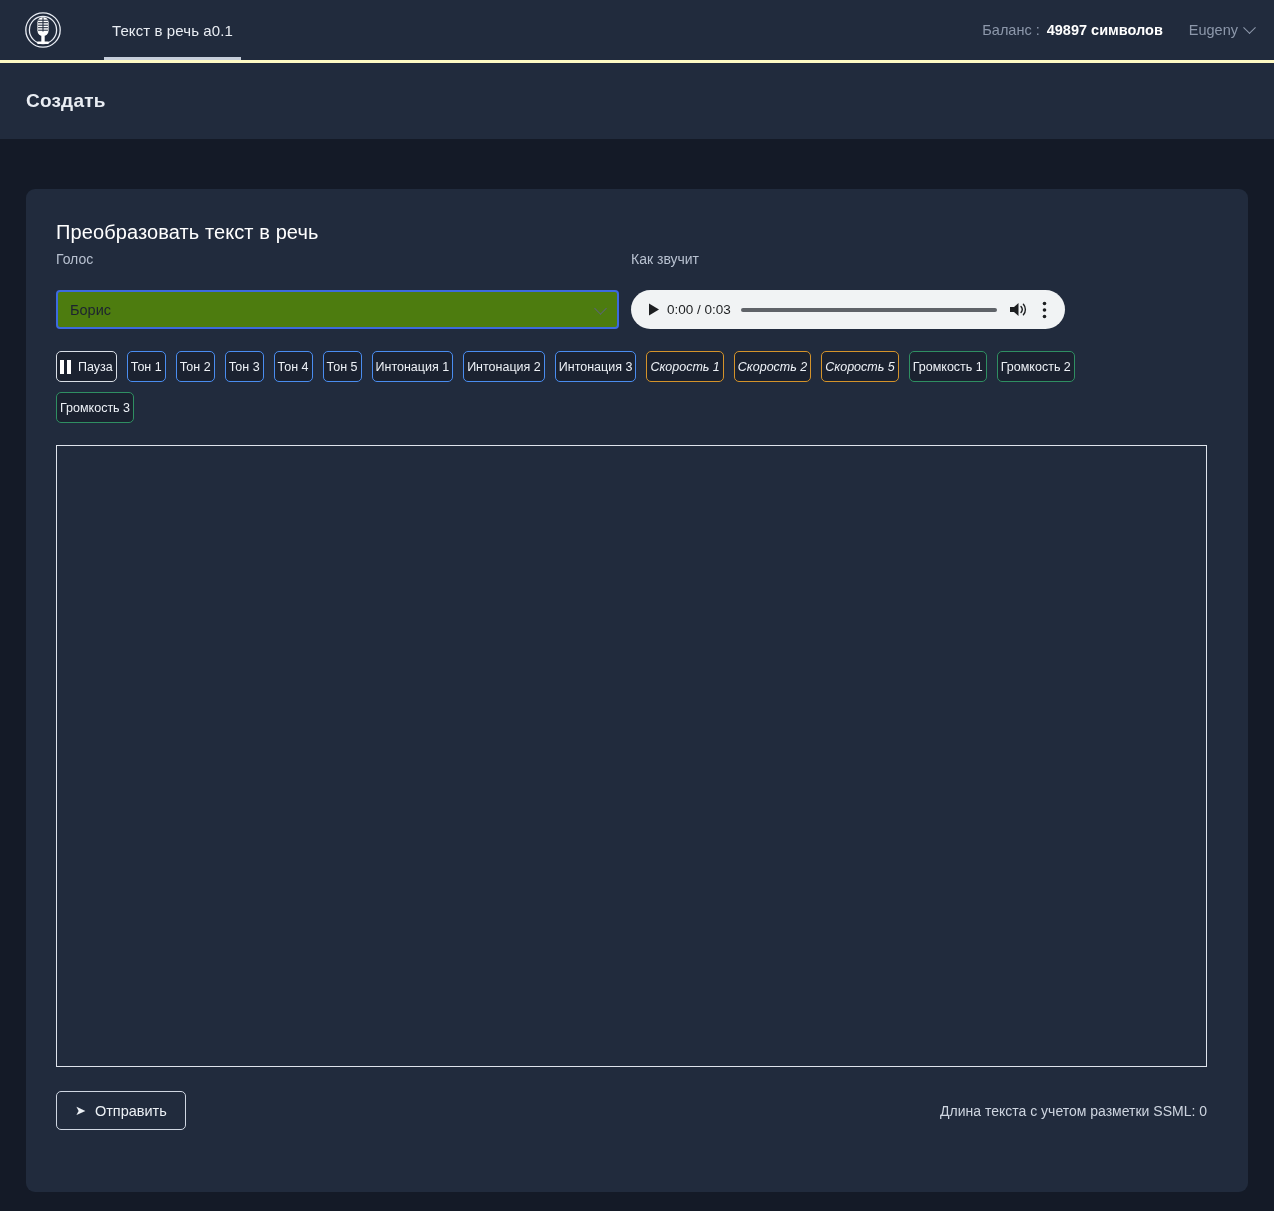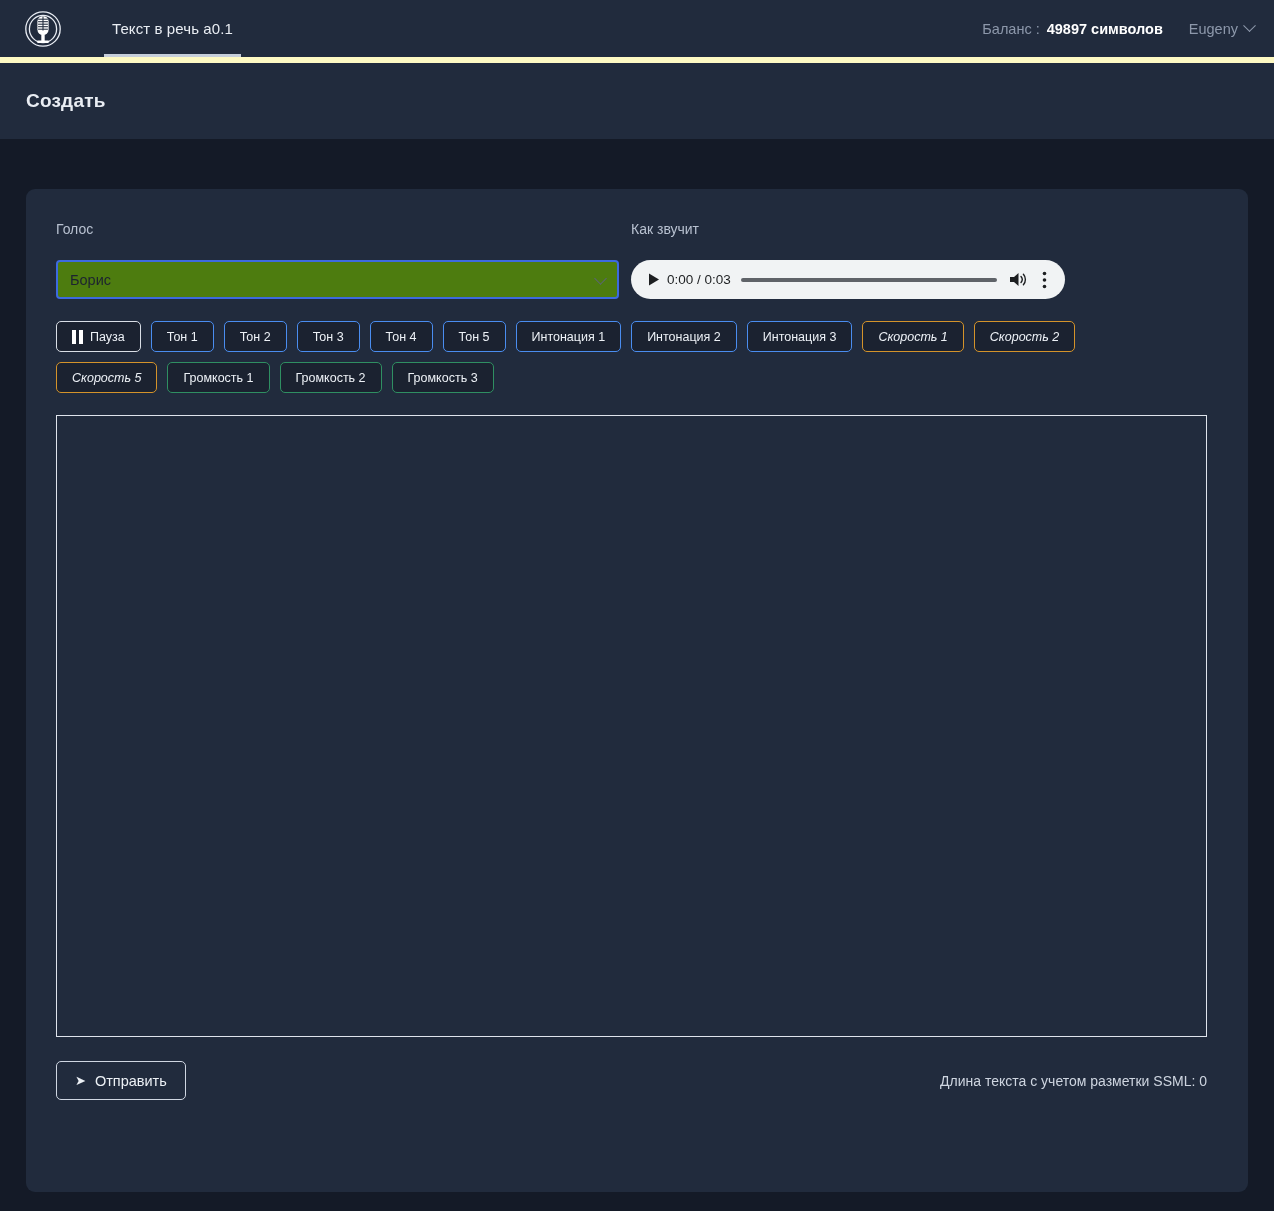--- a/index.html
+++ b/index.html
@@ -10,21 +10,21 @@
     background: #141a27;
     font-family: "Liberation Sans", sans-serif;
     color: #e9edf3;
     overflow: hidden;
   }
 
   
   .navbar {
     height: 63px;
     background: #212b3d;
-    border-bottom: 6px solid #fef9c3;
+    border-bottom: 3px solid #fef9c3;
     display: flex;
     align-items: center;
     padding: 0 20px 0 24px;
     position: relative;
   }
   .brand-logo {
     width: 38px; height: 38px;
     flex: 0 0 38px;
     display: block;
   }
@@ -218,21 +218,21 @@
     width: 1068px;
     margin-bottom: 22px;
   }
   .tagbtn {
     height: 31px;
     border-radius: 5px;
     background: #1b2230;
     font-size: 12.5px;
     color: #edf1f6;
     font-family: "Liberation Sans", sans-serif;
-    padding: 0 15px;
+    padding: 0 3px;
     display: inline-flex;
     align-items: center;
     gap: 7px;
     cursor: pointer;
     white-space: nowrap;
   }
   .tagbtn.neutral { border: 1.5px solid #d9dee6; }
   .tagbtn.blue    { border: 1.5px solid #4a8df0; }
   .tagbtn.orange  { border: 1.5px solid #d4932a; font-style: italic; }
   .tagbtn.green   { border: 1.5px solid #2f8f62; }
@@ -331,20 +331,21 @@
   </div>
 </div>
 
 <div class="page-head">
   <div class="page-title">Создать</div>
 </div>
 
 <div class="main">
   <div class="card">
 
+    <h2 class="card-title">Преобразовать текст в речь</h2>
 
     <div class="controls-row">
 
       <div class="field voice-field">
         <div class="field-label">Голос</div>
         <div class="select-wrap">
           <select class="voice-select">
             <option>Борис</option>
           </select>
           <span class="select-chev"></span>

